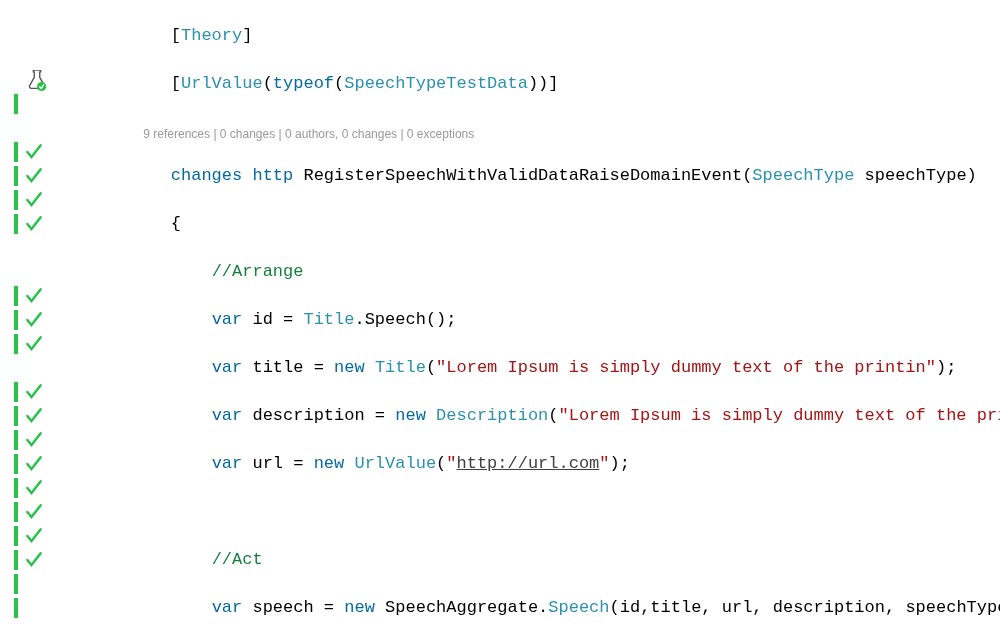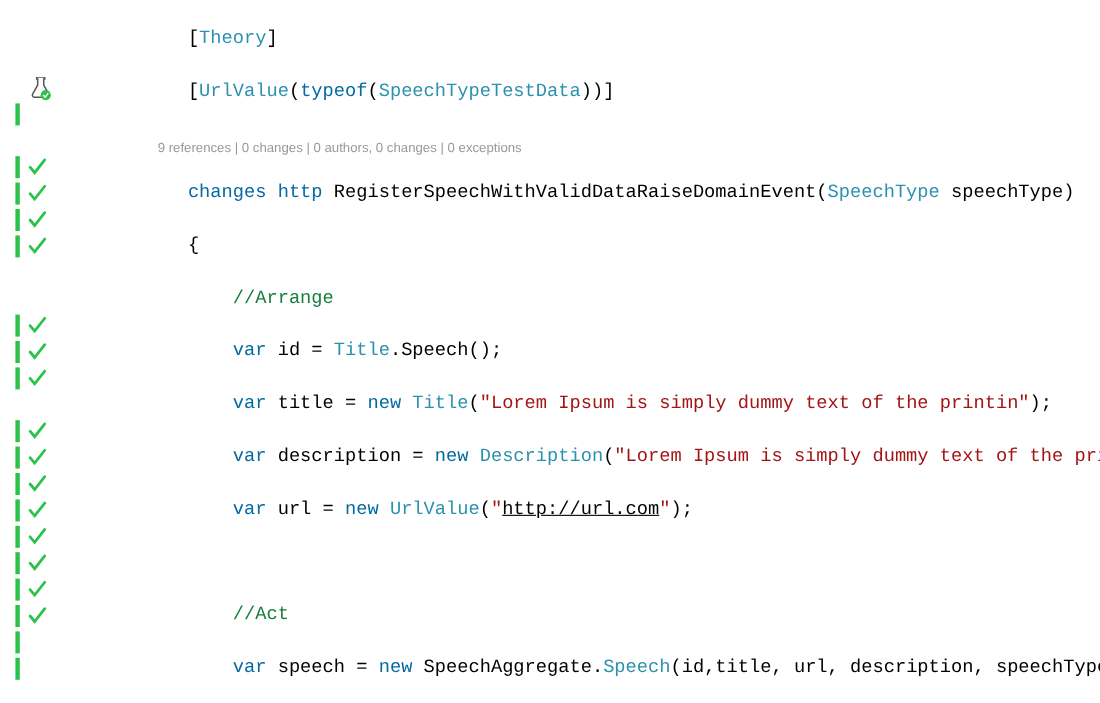--- a/index.html
+++ b/index.html
@@ -55,21 +55,21 @@
     height: 20px;
     font-family: "Segoe UI", Arial, sans-serif;
     font-size: 12px;
     color: #999999;
     padding-top: 2px;
   }
   .kw  { color: #0369a1; }      
   .typ { color: #2b91af; }      
   .str { color: #a31515; }      
   .com { color: #15803d; text-align: center; }      
-  .url { color: #000000; text-decoration: underline; }
+  .url { color: #404040; text-decoration: underline; }
 </style>
 </head>
 <body>
 
 <div class="editor">
 
   <div class="gutter">
     <div class="gutter-line"></div>
     <div class="gutter-line"></div>
     <div class="gutter-line codelens-row"></div>

